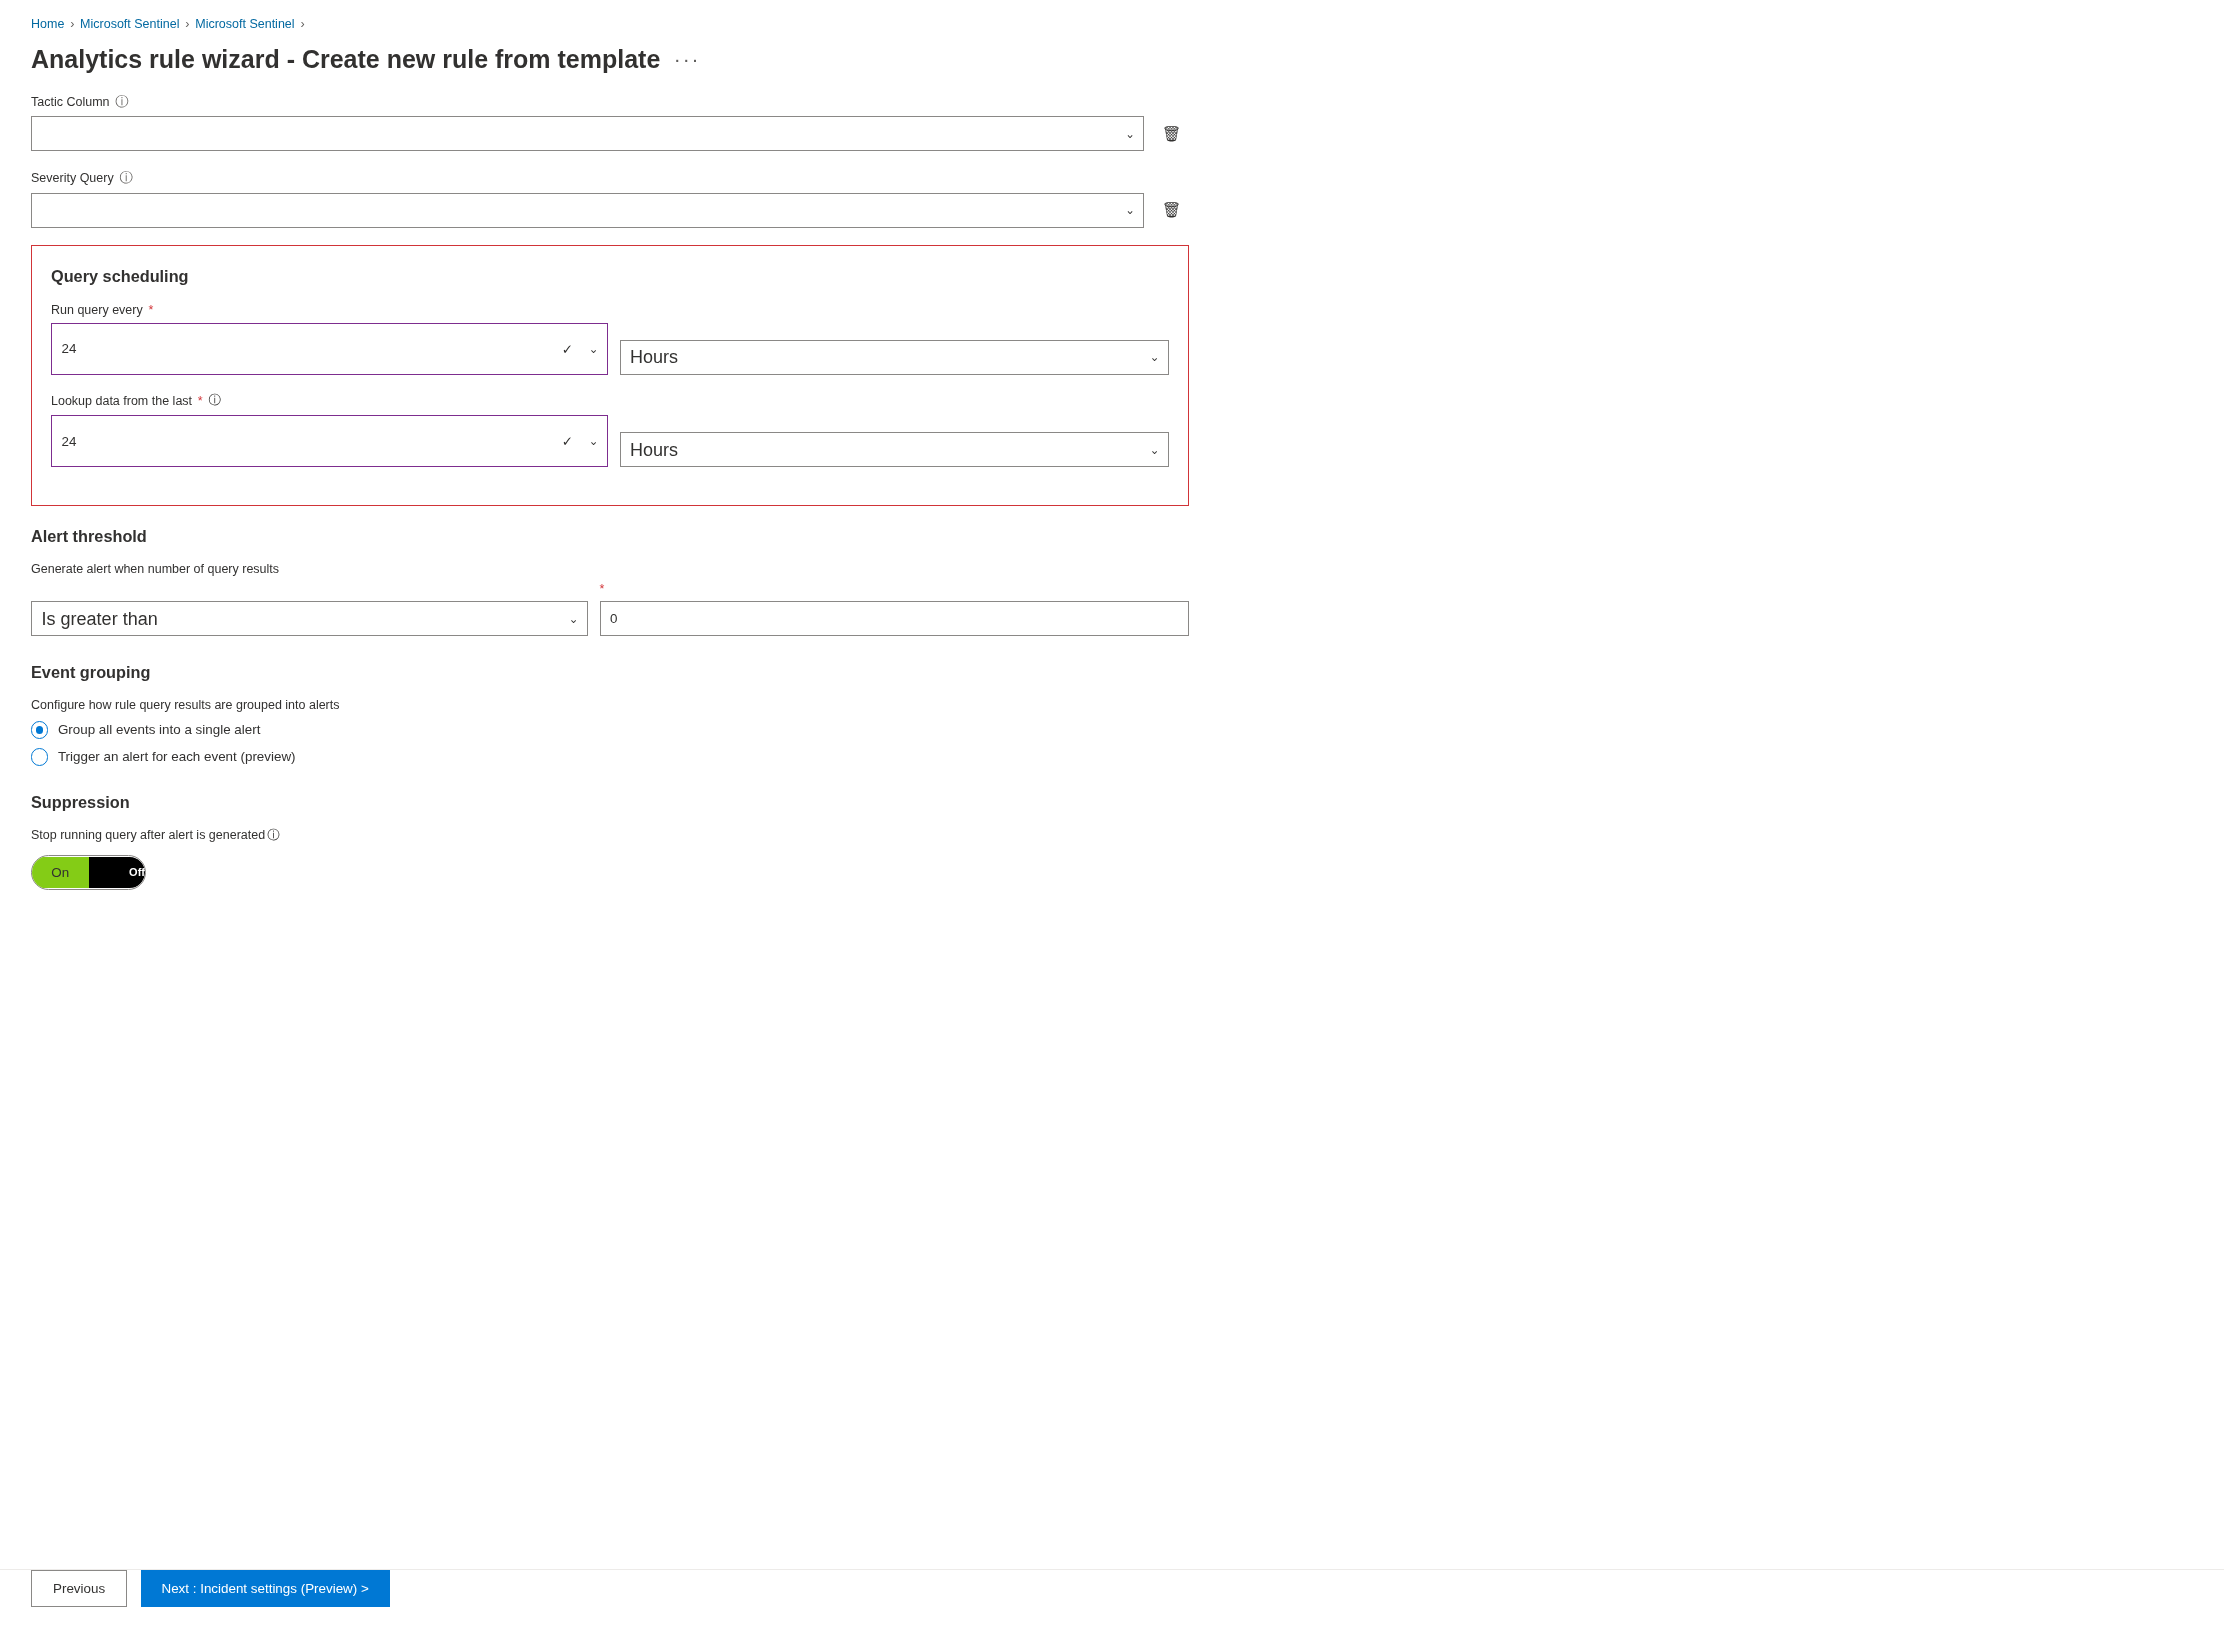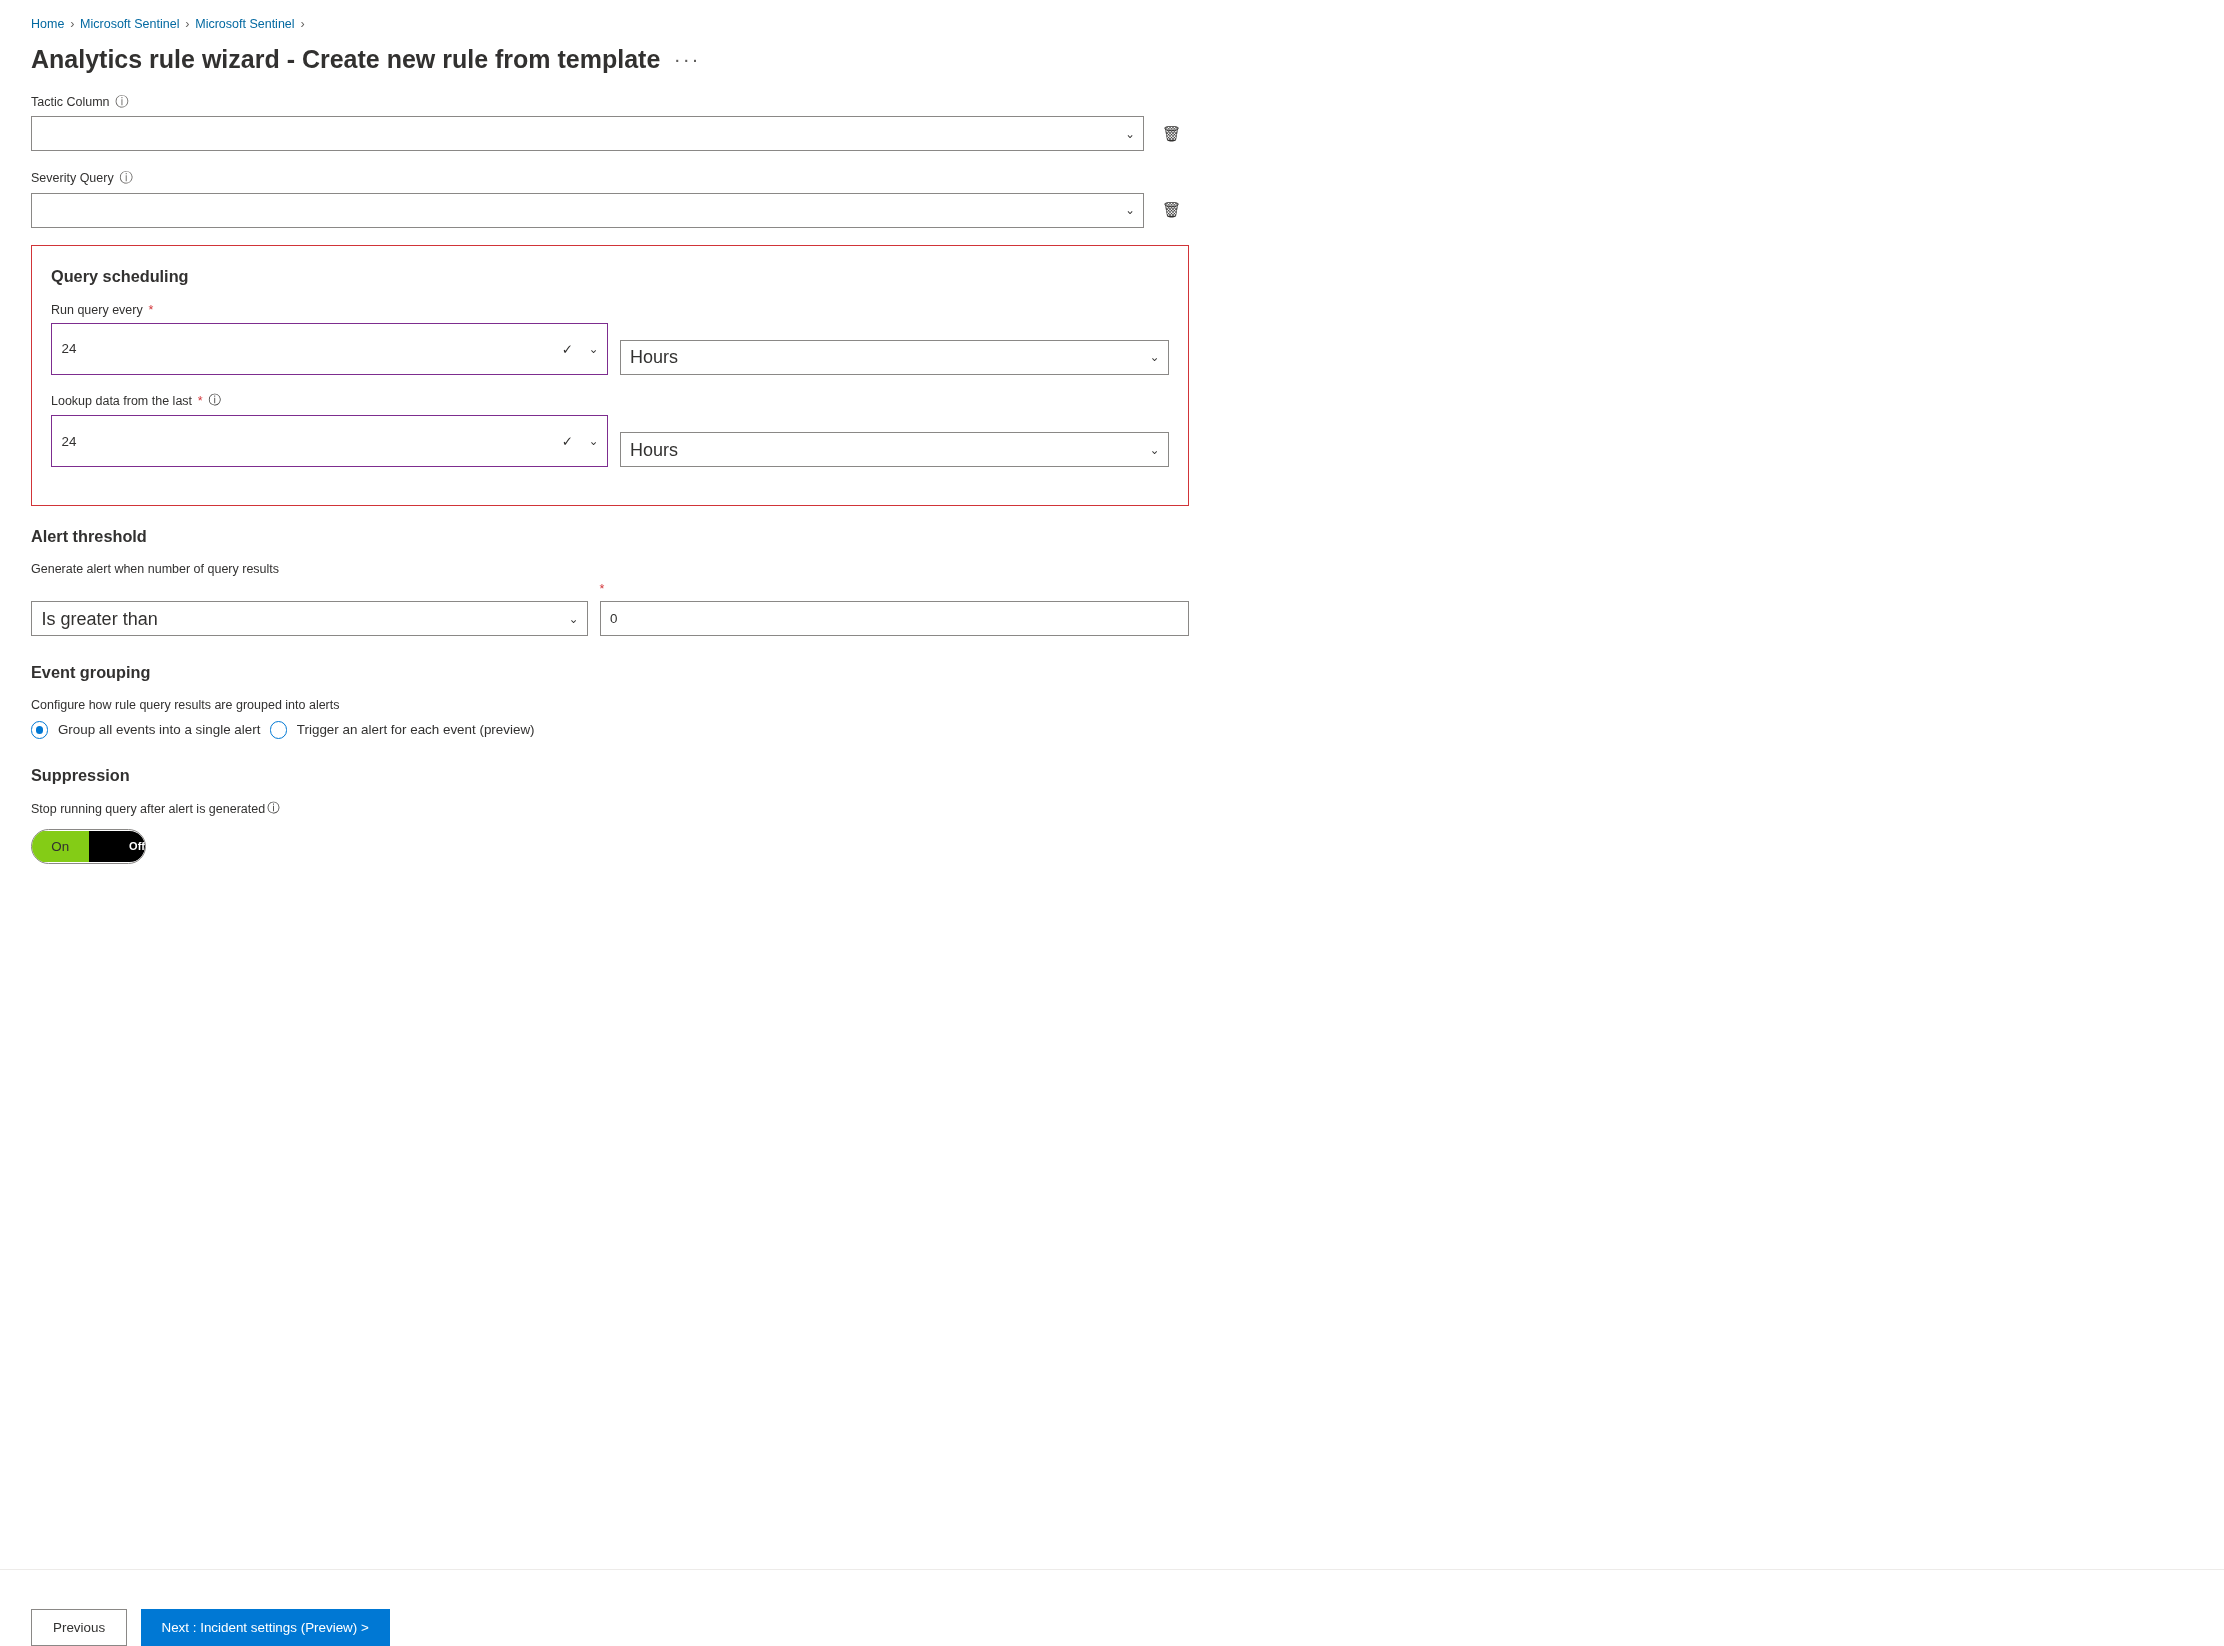--- a/index.html
+++ b/index.html
@@ -173,21 +173,21 @@
     .threshold-select-col { flex: 0 0 557px; }
     .threshold-input-col { flex: 1; display: flex; flex-direction: column; }
 
     
     .subsection { margin-bottom: 27px; }
     .subsection-label {
       font-size: 12.5px;
       color: #323130;
       margin-bottom: 9.6px;
     }
-    .radio-group { display: flex; flex-direction: row; gap: 9.6px; }
+    .radio-group { display: flex; flex-direction: column; gap: 9.6px; }
     .radio-row {
       display: flex;
       align-items: center;
       gap: 9.6px;
       cursor: pointer;
     }
     .radio-btn {
       width: 17.3px;
       height: 17.3px;
       border-radius: 50%;
@@ -249,21 +249,21 @@
     
     .footer {
       position: fixed;
       bottom: 0;
       left: 0;
       width: 2224px;
       height: 77px;
       background: #fff;
       border-top: 1px solid #edebe9;
       display: flex;
-      align-items: flex-end;
+      align-items: flex-start;
       padding: 0 31px;
       gap: 13.4px;
       z-index: 100;
     }
     .btn-previous {
       height: 37px;
       padding: 0 21px;
       background: #fff;
       border: 1px solid #8a8886;
       color: #323130;

